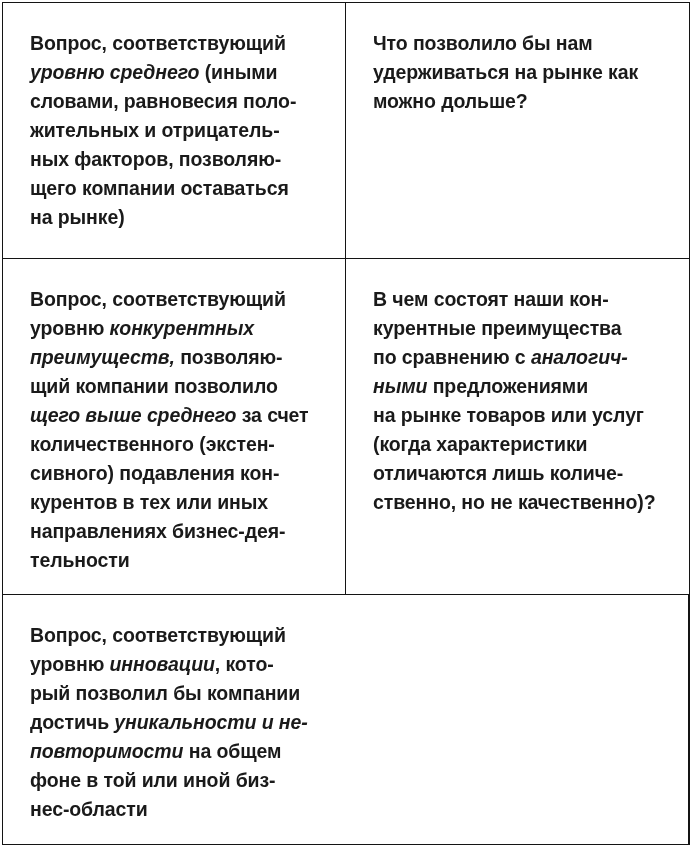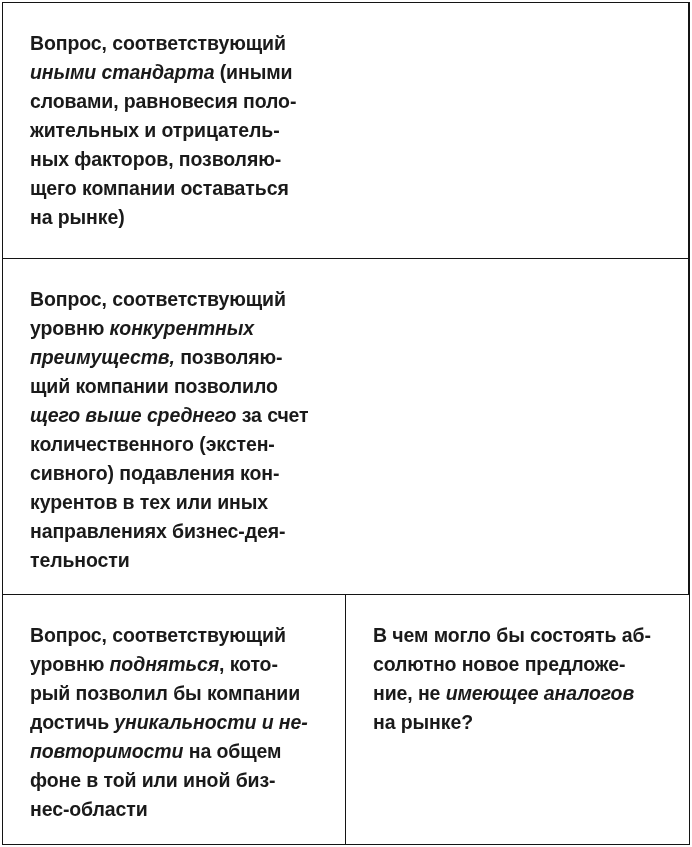--- a/index.html
+++ b/index.html
@@ -56,49 +56,56 @@
   }
 </style>
 </head>
 <body style="--bg: #ffffff; --border: #141414; --text: #1a1a1a;">
 
 <div class="page">
   <div class="tbl">
 
     <div class="row row-1">
       <div class="cell left"><span>Вопрос, соответствующий
-</span><span class="it">иными стандарта</span><span> (иными
+</span><span class="it">уровню среднего</span><span> (иными
 словами, равновесия поло-
 жительных и отрицатель-
 ных факторов, позволяю-
 щего компании оставаться
 на рынке)</span></div>
+      <div class="cell right"><span>Что позволило бы нам
+удерживаться на рынке как
+можно дольше?</span></div>
     </div>
 
     <div class="row row-2">
       <div class="cell left"><span>Вопрос, соответствующий
 уровню </span><span class="it">конкурентных
 преимуществ,</span><span> позволяю-
 щий компании позволило
 </span><span class="it">щего выше среднего</span><span> за счет
 количественного (экстен-
 сивного) подавления кон-
 курентов в тех или иных
 направлениях бизнес-дея-
 тельности</span></div>
+      <div class="cell right"><span>В чем состоят наши кон-
+курентные преимущества
+по сравнению с </span><span class="it">аналогич-
+ными</span><span> предложениями
+на рынке товаров или услуг
+(когда характеристики
+отличаются лишь количе-
+ственно, но не качественно)?</span></div>
     </div>
 
     <div class="row row-3">
       <div class="cell left"><span>Вопрос, соответствующий
-уровню </span><span class="it">подняться</span><span>, кото-
+уровню </span><span class="it">инновации</span><span>, кото-
 рый позволил бы компании
 достичь </span><span class="it">уникальности и не-
 повторимости</span><span> на общем
 фоне в той или иной биз-
 нес-области</span></div>
-      <div class="cell right"><span>В чем могло бы состоять аб-
-солютно новое предложе-
-ние, не </span><span class="it">имеющее аналогов</span><span>
-на рынке?</span></div>
     </div>
 
   </div>
 </div>
 
 </body></html>

